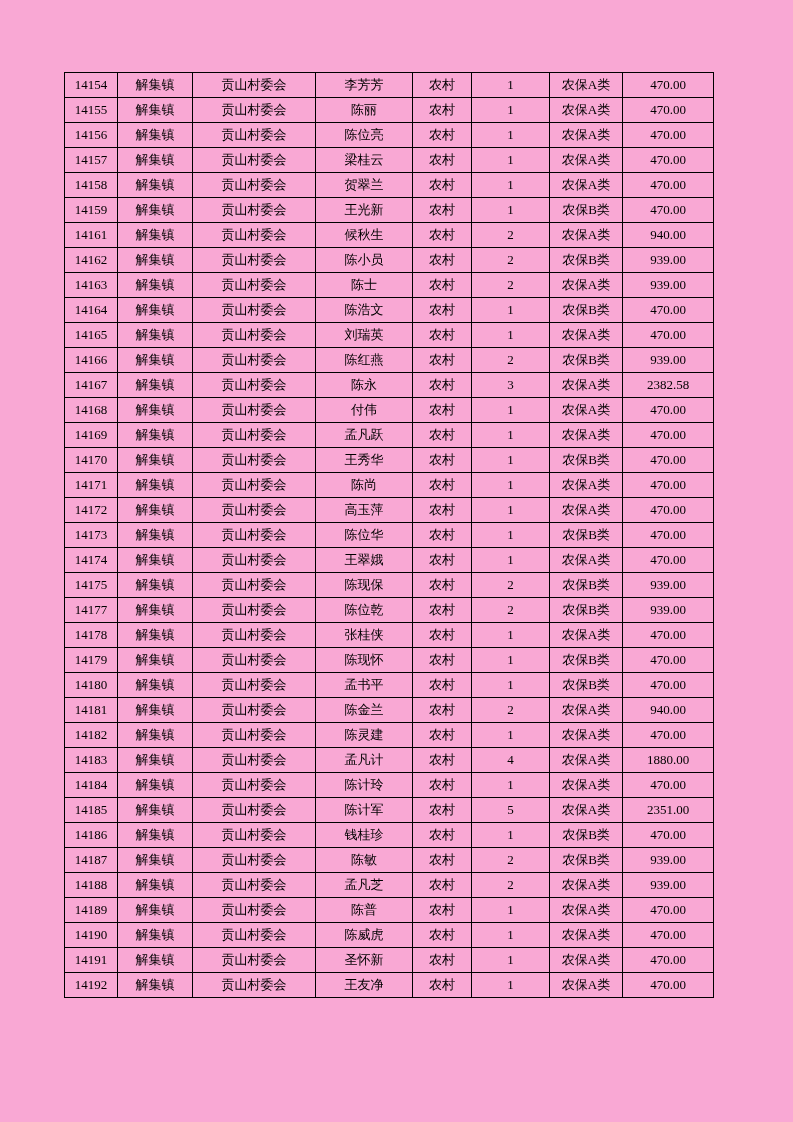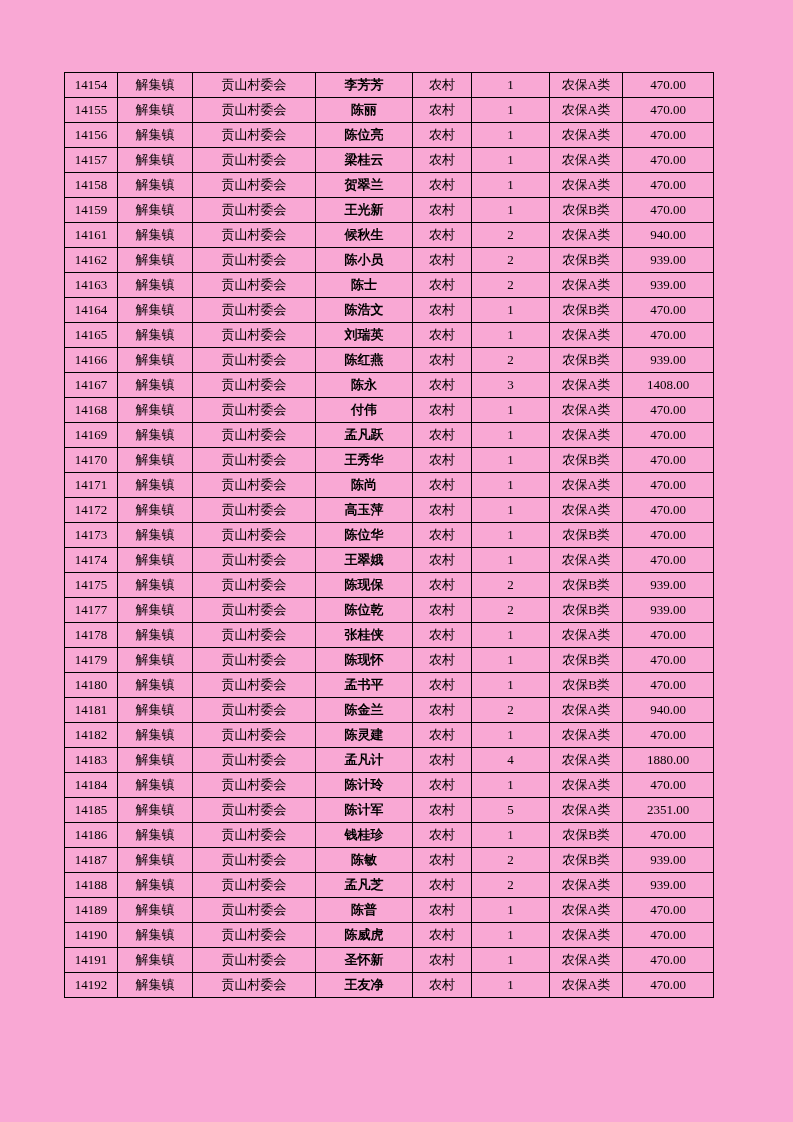--- a/index.html
+++ b/index.html
@@ -30,21 +30,21 @@
     text-align: center;
     vertical-align: middle;
     font-size: 13px;
     line-height: 24px;
     white-space: nowrap;
     overflow: hidden;
   }
   .col-id       { width: 48px; }
   .col-town     { width: 70px; margin-top: 8px; }
   .col-village  { width: 118px; margin-left: 16px; }
-  .col-name     { width: 92px; font-weight: bold; }
+  .col-name     { width: 92px; }
   .col-type     { width: 54px; }
   .col-count    { width: 73px; }
   .col-category { width: 68px; }
   .col-amount   { width: 86px; margin-left: 40px; }
 </style>
 </head>
 <body>
 
 <div class="page">
   <table class="benefits-table">
@@ -170,21 +170,21 @@
           <td class="col-amount">939.00</td>
         </tr>
         <tr>
           <td class="col-id">14167</td>
           <td class="col-town">解集镇</td>
           <td class="col-village">贡山村委会</td>
           <td class="col-name">陈永</td>
           <td class="col-type">农村</td>
           <td class="col-count">3</td>
           <td class="col-category">农保A类</td>
-          <td class="col-amount">1408.00</td>
+          <td class="col-amount">2382.58</td>
         </tr>
         <tr>
           <td class="col-id">14168</td>
           <td class="col-town">解集镇</td>
           <td class="col-village">贡山村委会</td>
           <td class="col-name">付伟</td>
           <td class="col-type">农村</td>
           <td class="col-count">1</td>
           <td class="col-category">农保A类</td>
           <td class="col-amount">470.00</td>

